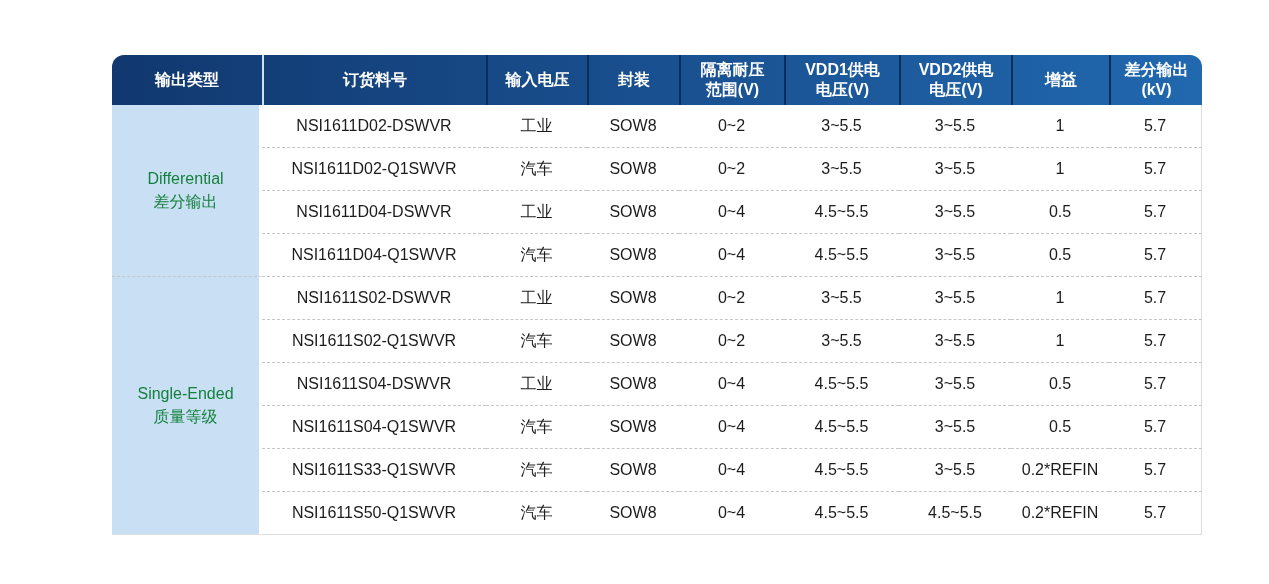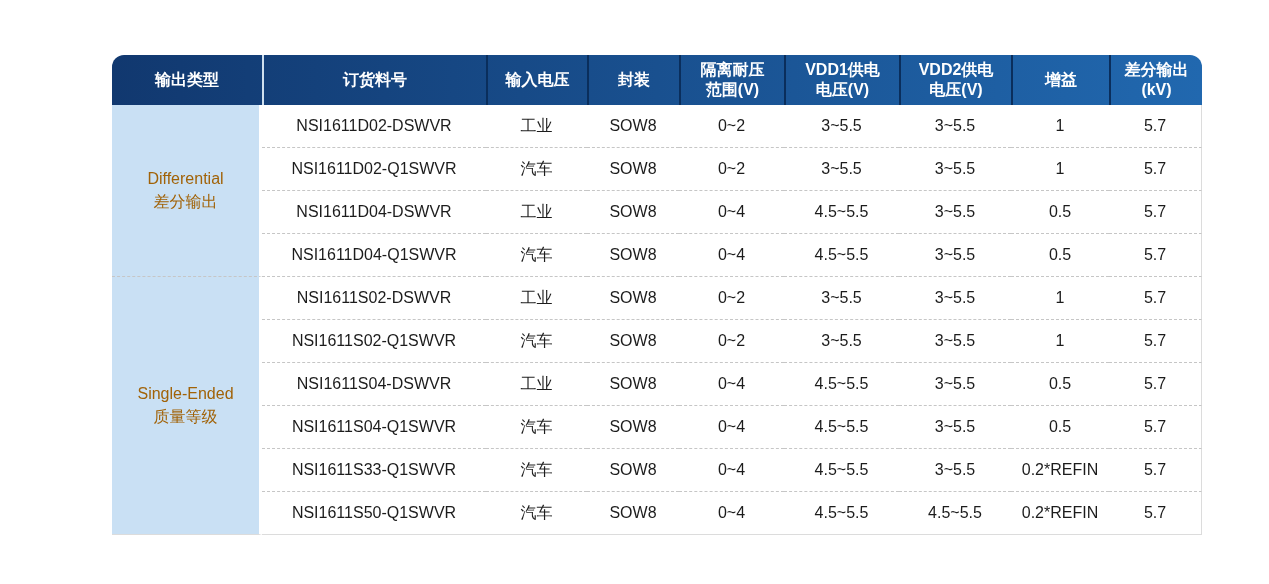--- a/index.html
+++ b/index.html
@@ -60,21 +60,21 @@
     border-bottom: 1px dashed var(--dashed);
   }
   tbody td.col-last {
     border-right: 1px solid var(--solid-edge);
   }
   tbody td.row-last {
     border-bottom: 1px solid var(--solid-edge);
   }
   tbody td.group {
     background: var(--group-bg);
-    color: #a16207;
+    color: #15803d;
     white-space: pre-line;
     line-height: 1.4;
     border-right: 3px solid #ffffff;
   }
   tbody td.group.group-end {
     border-bottom: 1px solid var(--solid-edge);
   }
 </style>
 </head>
 <body>

